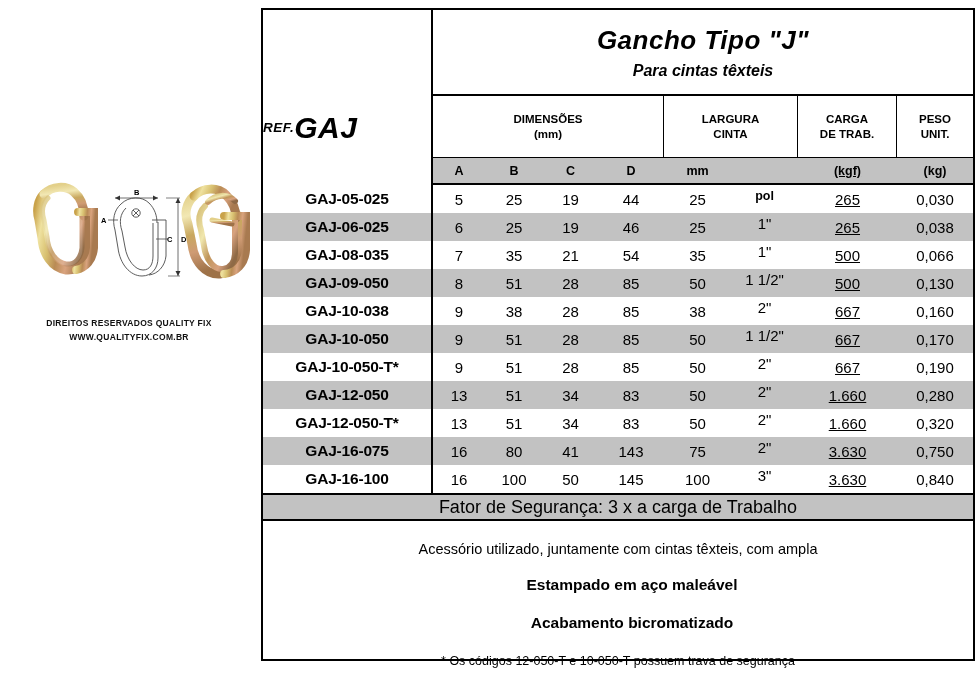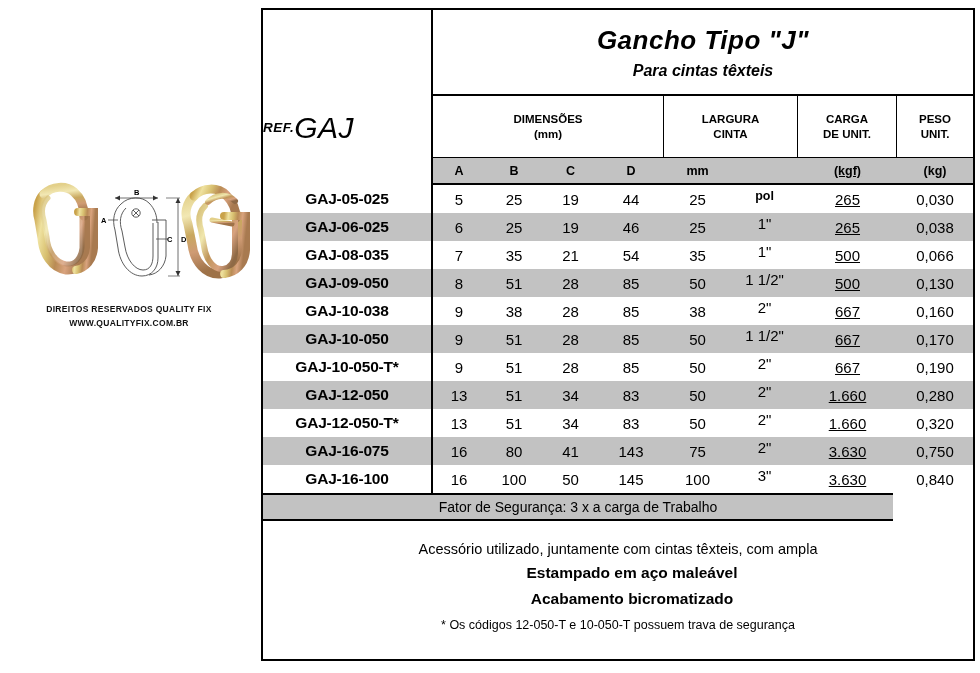--- a/index.html
+++ b/index.html
@@ -13,21 +13,21 @@
   }
 
   
   #left-panel{
     position:absolute;left:0;top:0;width:258px;height:673px;
   }
   #product-image{
     position:absolute;left:8px;top:176px;width:244px;height:112px;
   }
   #copyright-block{
-    position:absolute;left:0;top:302px;width:258px;
+    position:absolute;left:0;top:316px;width:258px;
     text-align:center;
   }
   .copy-line{
     font-size:8.5px;font-weight:bold;letter-spacing:.3px;
     line-height:14px;color:#111;
   }
 
   
   #spec-table{
     position:absolute;left:261px;top:8px;
@@ -42,21 +42,21 @@
     box-sizing:border-box;
     display:flex;flex-direction:row;
     align-items:center;justify-content:flex-start;
     padding-top:60px;
   }
   #ref-label{
     font-size:13.5px;font-weight:bold;font-style:italic;
     letter-spacing:.5px;
   }
   #ref-code{
-    font-size:30px;font-weight:normal;font-style:italic;
+    font-size:30px;font-weight:bold;font-style:italic;
     letter-spacing:.5px;
   }
   #title-cell{
     position:absolute;left:170px;top:0;width:540px;height:86px;
     border-bottom:2px solid #000;
     box-sizing:border-box;
     display:flex;flex-direction:column;
     align-items:center;justify-content:center;
   }
   #main-title{
@@ -125,35 +125,35 @@
     font-size:15px;box-sizing:border-box;
   }
   .cell.ref{
     width:170px;font-weight:bold;font-size:15.5px;
     border-right:2px solid #000;
     letter-spacing:-.2px;
   }
 
   
   #safety-bar{
-    position:absolute;left:0;top:483px;width:630px;height:28px;
+    position:absolute;left:0;top:483px;width:710px;height:28px;
     background:#c2c2c2;
     border-top:2px solid #000;
     border-bottom:2px solid #000;
     box-sizing:border-box;
     display:flex;align-items:center;justify-content:center;
-    font-size:14px;
+    font-size:18px;
   }
 
   
   #description-block{
     position:absolute;left:0;top:511px;width:710px;height:138px;
     display:flex;flex-direction:column;
     align-items:center;justify-content:flex-start;
-    padding-top:17px;box-sizing:border-box;
+    padding-top:17px;box-sizing:border-box;gap:12px;
   }
   .desc-line{font-size:14.5px;line-height:22px;text-align:center;}
   .desc-bold{font-size:15.5px;font-weight:bold;line-height:26px;text-align:center;margin-left:28px;}
   .desc-note{font-size:12.5px;line-height:22px;text-align:center;margin-top:2px;}
 </style>
 </head>
 <body>
 
 <div id="left-panel">
 
@@ -252,21 +252,21 @@
     <div class="group-cell gw-dim">
       <span>DIMENSÕES</span>
       <span>(mm)</span>
     </div>
     <div class="group-cell gw-larg">
       <span>LARGURA</span>
       <span>CINTA</span>
     </div>
     <div class="group-cell gw-carga">
       <span>CARGA</span>
-      <span>DE UNIT.</span>
+      <span>DE TRAB.</span>
     </div>
     <div class="group-cell gw-peso">
       <span>PESO</span>
       <span>UNIT.</span>
     </div>
   </div>
 
   <div id="unit-row">
     <div class="unit-cell c-a">A</div>
     <div class="unit-cell c-b">B</div>

